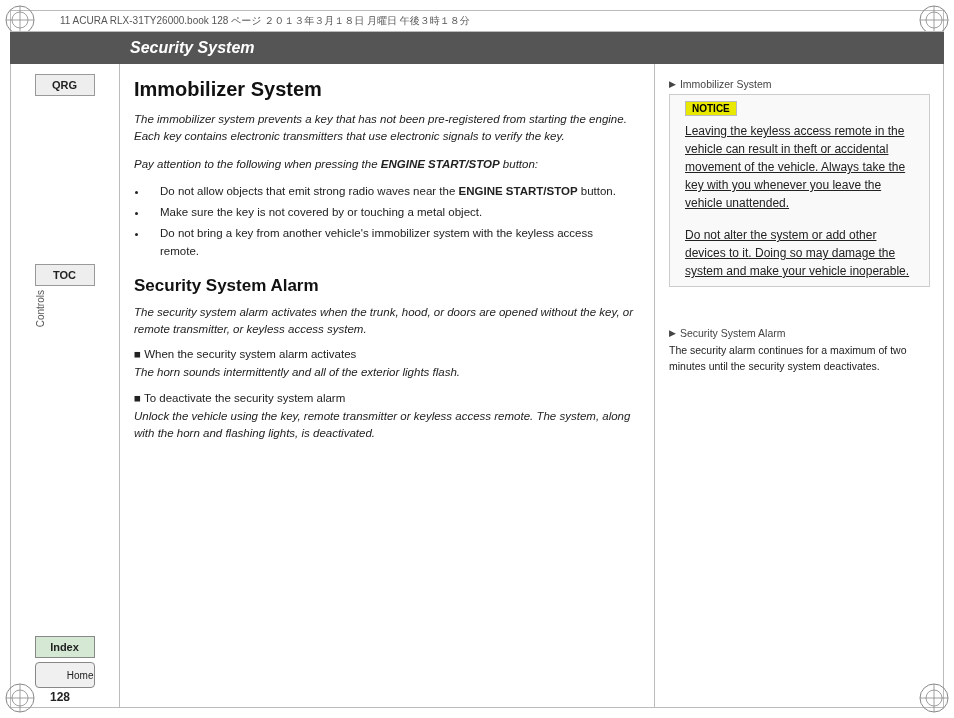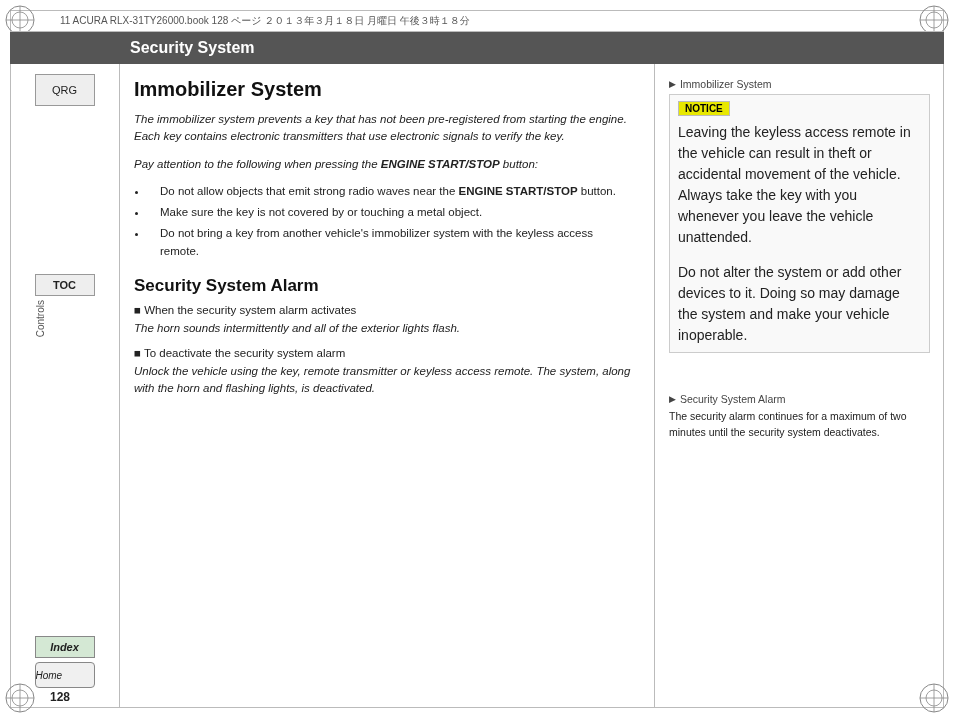--- a/index.html
+++ b/index.html
@@ -49,20 +49,21 @@
 
     
     .title-bar {
       position: absolute;
       top: 32px; left: 10px; right: 10px;
       height: 32px;
       background: #555;
       display: flex;
       align-items: center;
       padding-left: 120px;
+      font-style: italic;
     }
     .title-bar-text {
       color: #fff;
       font-size: 16px;
       font-weight: bold;
     }
 
     
     .sidebar {
       position: absolute;
@@ -71,28 +72,28 @@
       bottom: 10px;
       display: flex;
       flex-direction: column;
       align-items: center;
       padding-top: 10px;
       border-right: 1px solid #bbb;
     }
 
     .sidebar-btn {
       width: 60px;
-      height: 32px;
+      height: 22px;
       border: 1px solid #999;
       background: #eee;
       display: flex;
       align-items: center;
       justify-content: center;
       font-size: 11px;
-      font-weight: normal;
+      font-weight: bold;
       margin-bottom: 8px;
       cursor: pointer;
     }
 
     .sidebar-toc {
       width: 60px;
       height: 22px;
       border: 1px solid #999;
       background: #eee;
       display: flex;
@@ -113,21 +114,20 @@
       margin-top: 4px;
     }
 
     .sidebar-bottom {
       margin-top: auto;
       display: flex;
       flex-direction: column;
       align-items: center;
       gap: 4px;
       padding-bottom: 20px;
-      font-style: italic;
     }
 
     .index-btn {
       width: 60px;
       height: 22px;
       background: #d4e8d4;
       border: 1px solid #888;
       display: flex;
       align-items: center;
       justify-content: center;
@@ -137,21 +137,21 @@
     }
 
     .home-btn {
       width: 60px;
       height: 26px;
       background: #f0f0f0;
       border: 1px solid #888;
       border-radius: 4px;
       display: flex;
       align-items: center;
-      justify-content: flex-start;
+      justify-content: flex-end;
       font-size: 10px;
       cursor: pointer;
     }
 
     
     .page-number {
       position: absolute;
       bottom: 14px;
       left: 50px;
       font-size: 12px;
@@ -235,39 +235,40 @@
       gap: 4px;
     }
     .right-section-label::before {
       content: '▶';
       font-size: 9px;
     }
 
     .notice-box {
       background: #f9f9f9;
       border: 1px solid #ccc;
-      padding: 6px 8px;
+      padding: 6px 15px;
       margin-bottom: 14px;
     }
 
     .notice-label {
       background: #e8e800;
       color: #000;
       font-size: 10px;
       font-weight: bold;
       padding: 1px 6px;
       margin-bottom: 6px;
       display: inline-block;
       border: 1px solid #bbb;
     }
 
     .notice-text {
-      font-size: 14px;
+      font-size: 12px;
       line-height: 1.5;
       color: #222;
+      text-decoration: underline;
     }
 
     .right-body-text {
       font-size: 10.5px;
       line-height: 1.5;
       color: #222;
       margin-bottom: 22px;
     }
   </style>
 </head>
@@ -342,20 +343,21 @@
     <p class="body-text">Pay attention to the following when pressing the <strong>ENGINE START/STOP</strong> button:</p>
     <ul class="bullet-list">
       <li>Do not allow objects that emit strong radio waves near the <strong>ENGINE START/STOP</strong> button.</li>
       <li>Make sure the key is not covered by or touching a metal object.</li>
       <li>Do not bring a key from another vehicle's immobilizer system with the keyless access remote.</li>
     </ul>
   </div>
 
   <div>
     <h2 class="section-title2">Security System Alarm</h2>
+    <p class="body-text">The security system alarm activates when the trunk, hood, or doors are opened without the key, or remote transmitter, or keyless access system.</p>
     <div class="sub-heading">When the security system alarm activates</div>
     <p class="body-text">The horn sounds intermittently and all of the exterior lights flash.</p>
     <div class="sub-heading">To deactivate the security system alarm</div>
     <p class="body-text">Unlock the vehicle using the key, remote transmitter or keyless access remote. The system, along with the horn and flashing lights, is deactivated.</p>
   </div>
 </div>
 
 <div class="right-panel">
 
   <div class="right-section-label">Immobilizer System</div>

